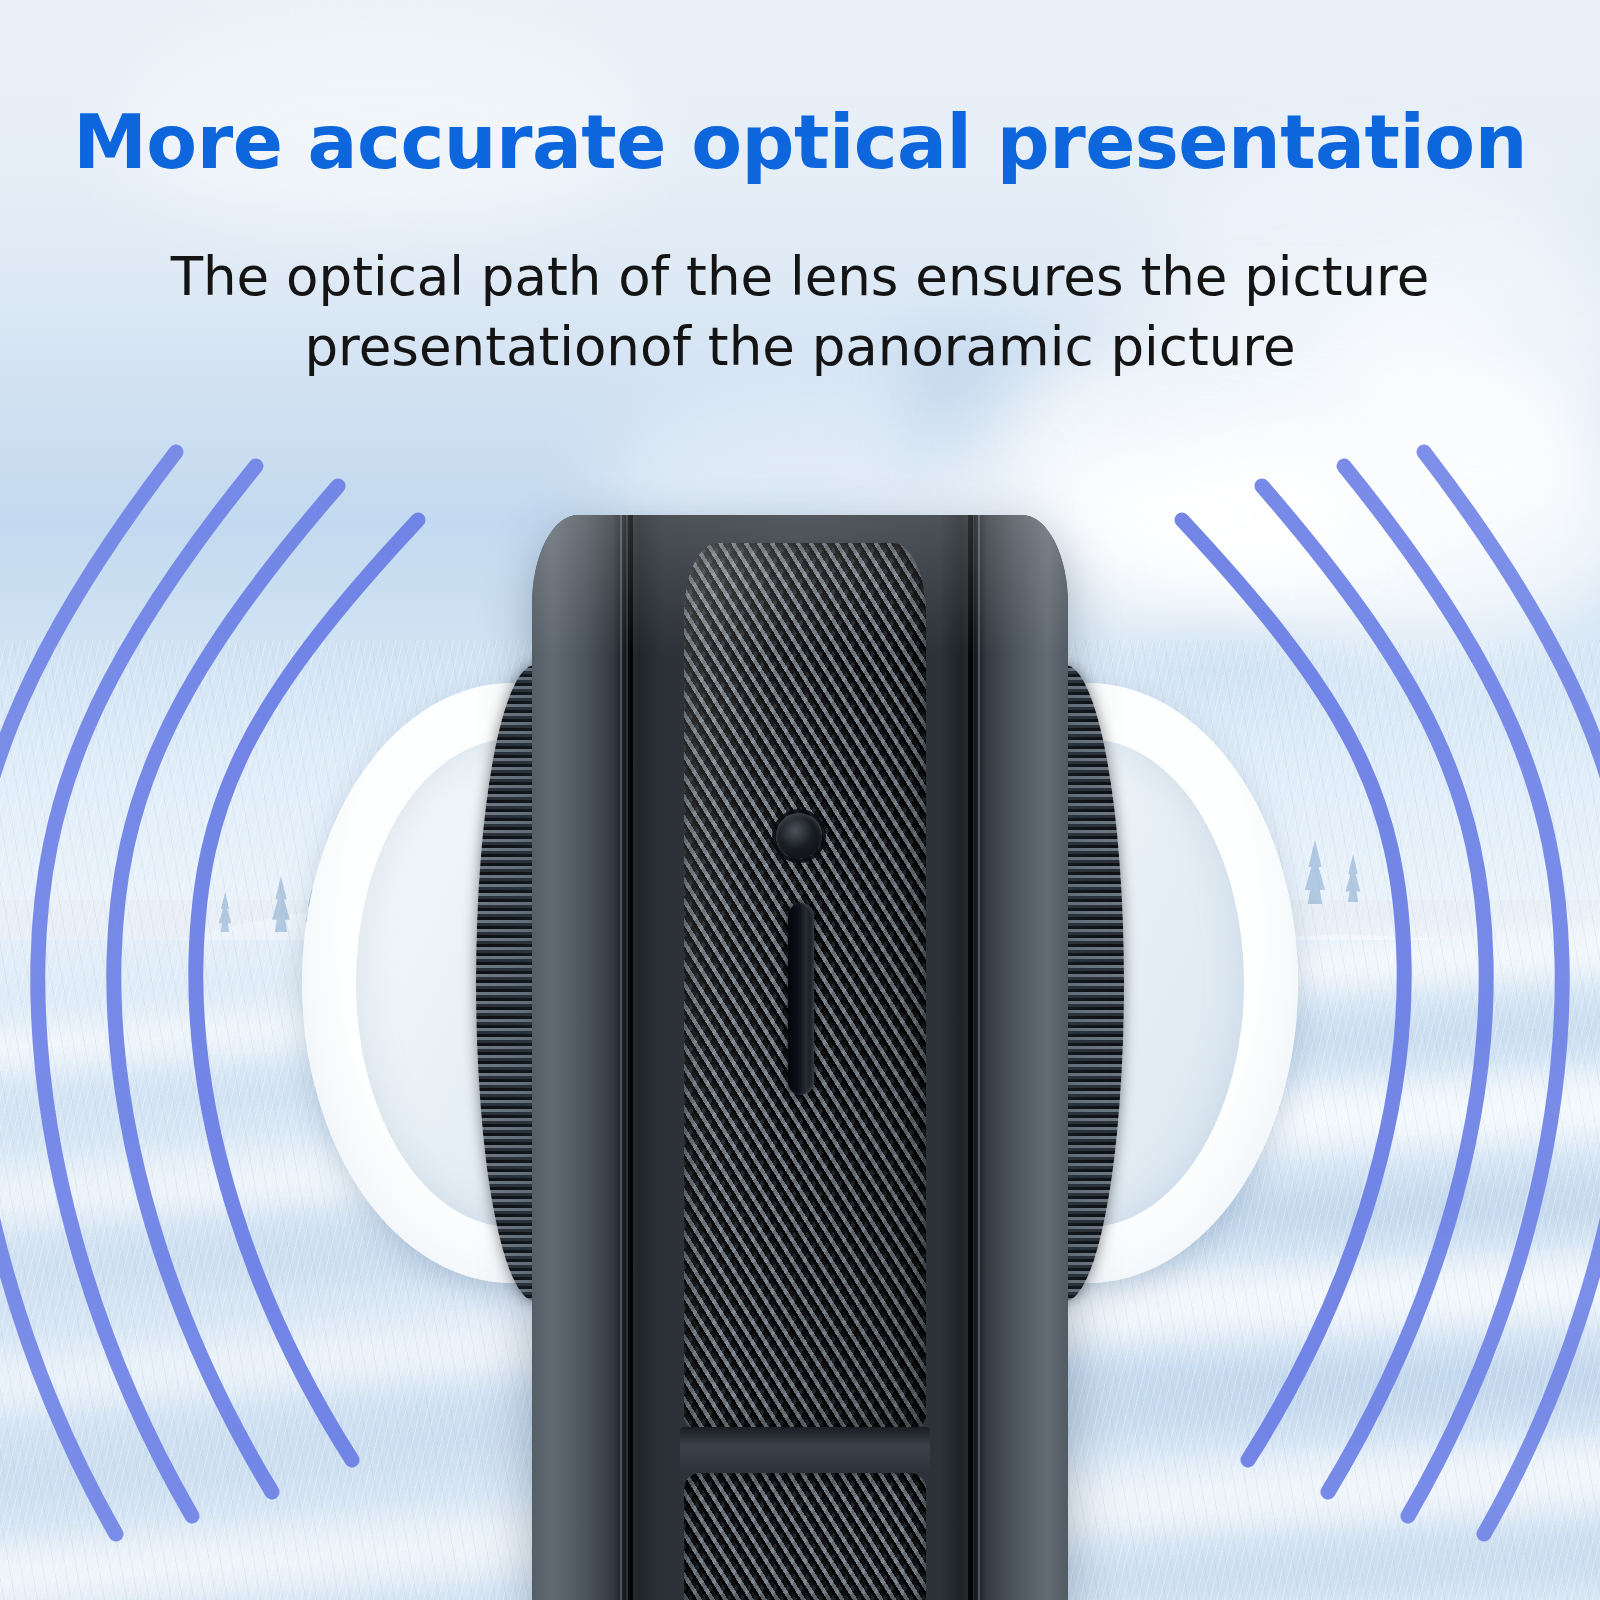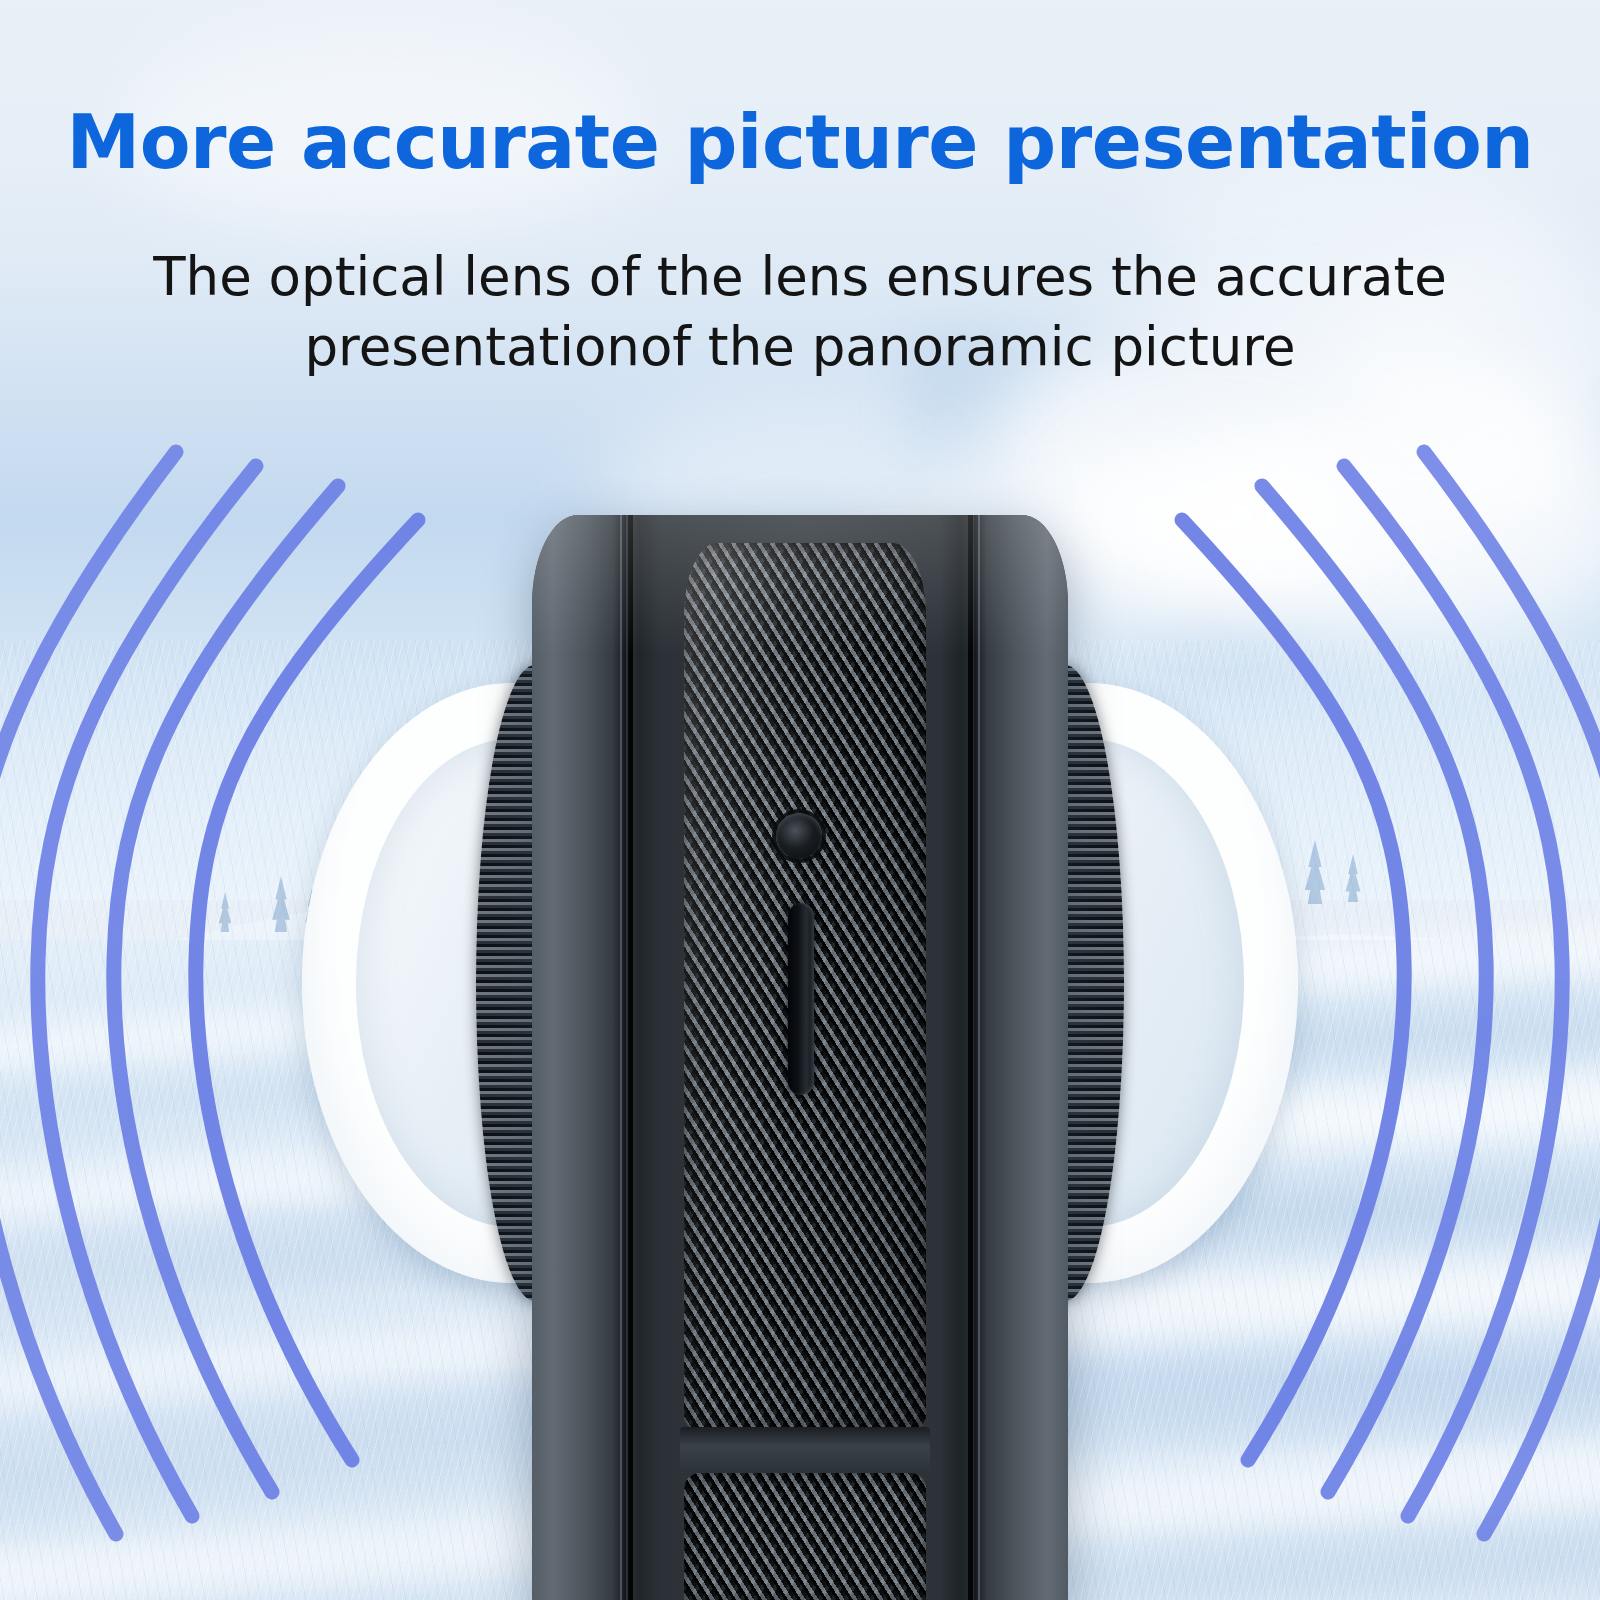--- a/index.html
+++ b/index.html
@@ -452,17 +452,17 @@
       <div class="divider"></div>
       <div class="texture tex-lower"></div>
 
       <div class="mic"></div>
       <div class="slot"></div>
 
       <div class="body-top-hl"></div>
     </div>
   </div>
 
-  <div class="heading">More accurate picture presentation</div>
-
-  <div class="subheading">The optical lens of the lens ensures the accurate presentationof the panoramic picture</div>
+  <div class="heading">More accurate optical presentation</div>
+
+  <div class="subheading">The optical path of the lens ensures the picture presentationof the panoramic picture</div>
 
 </div>
 
 </body></html>

